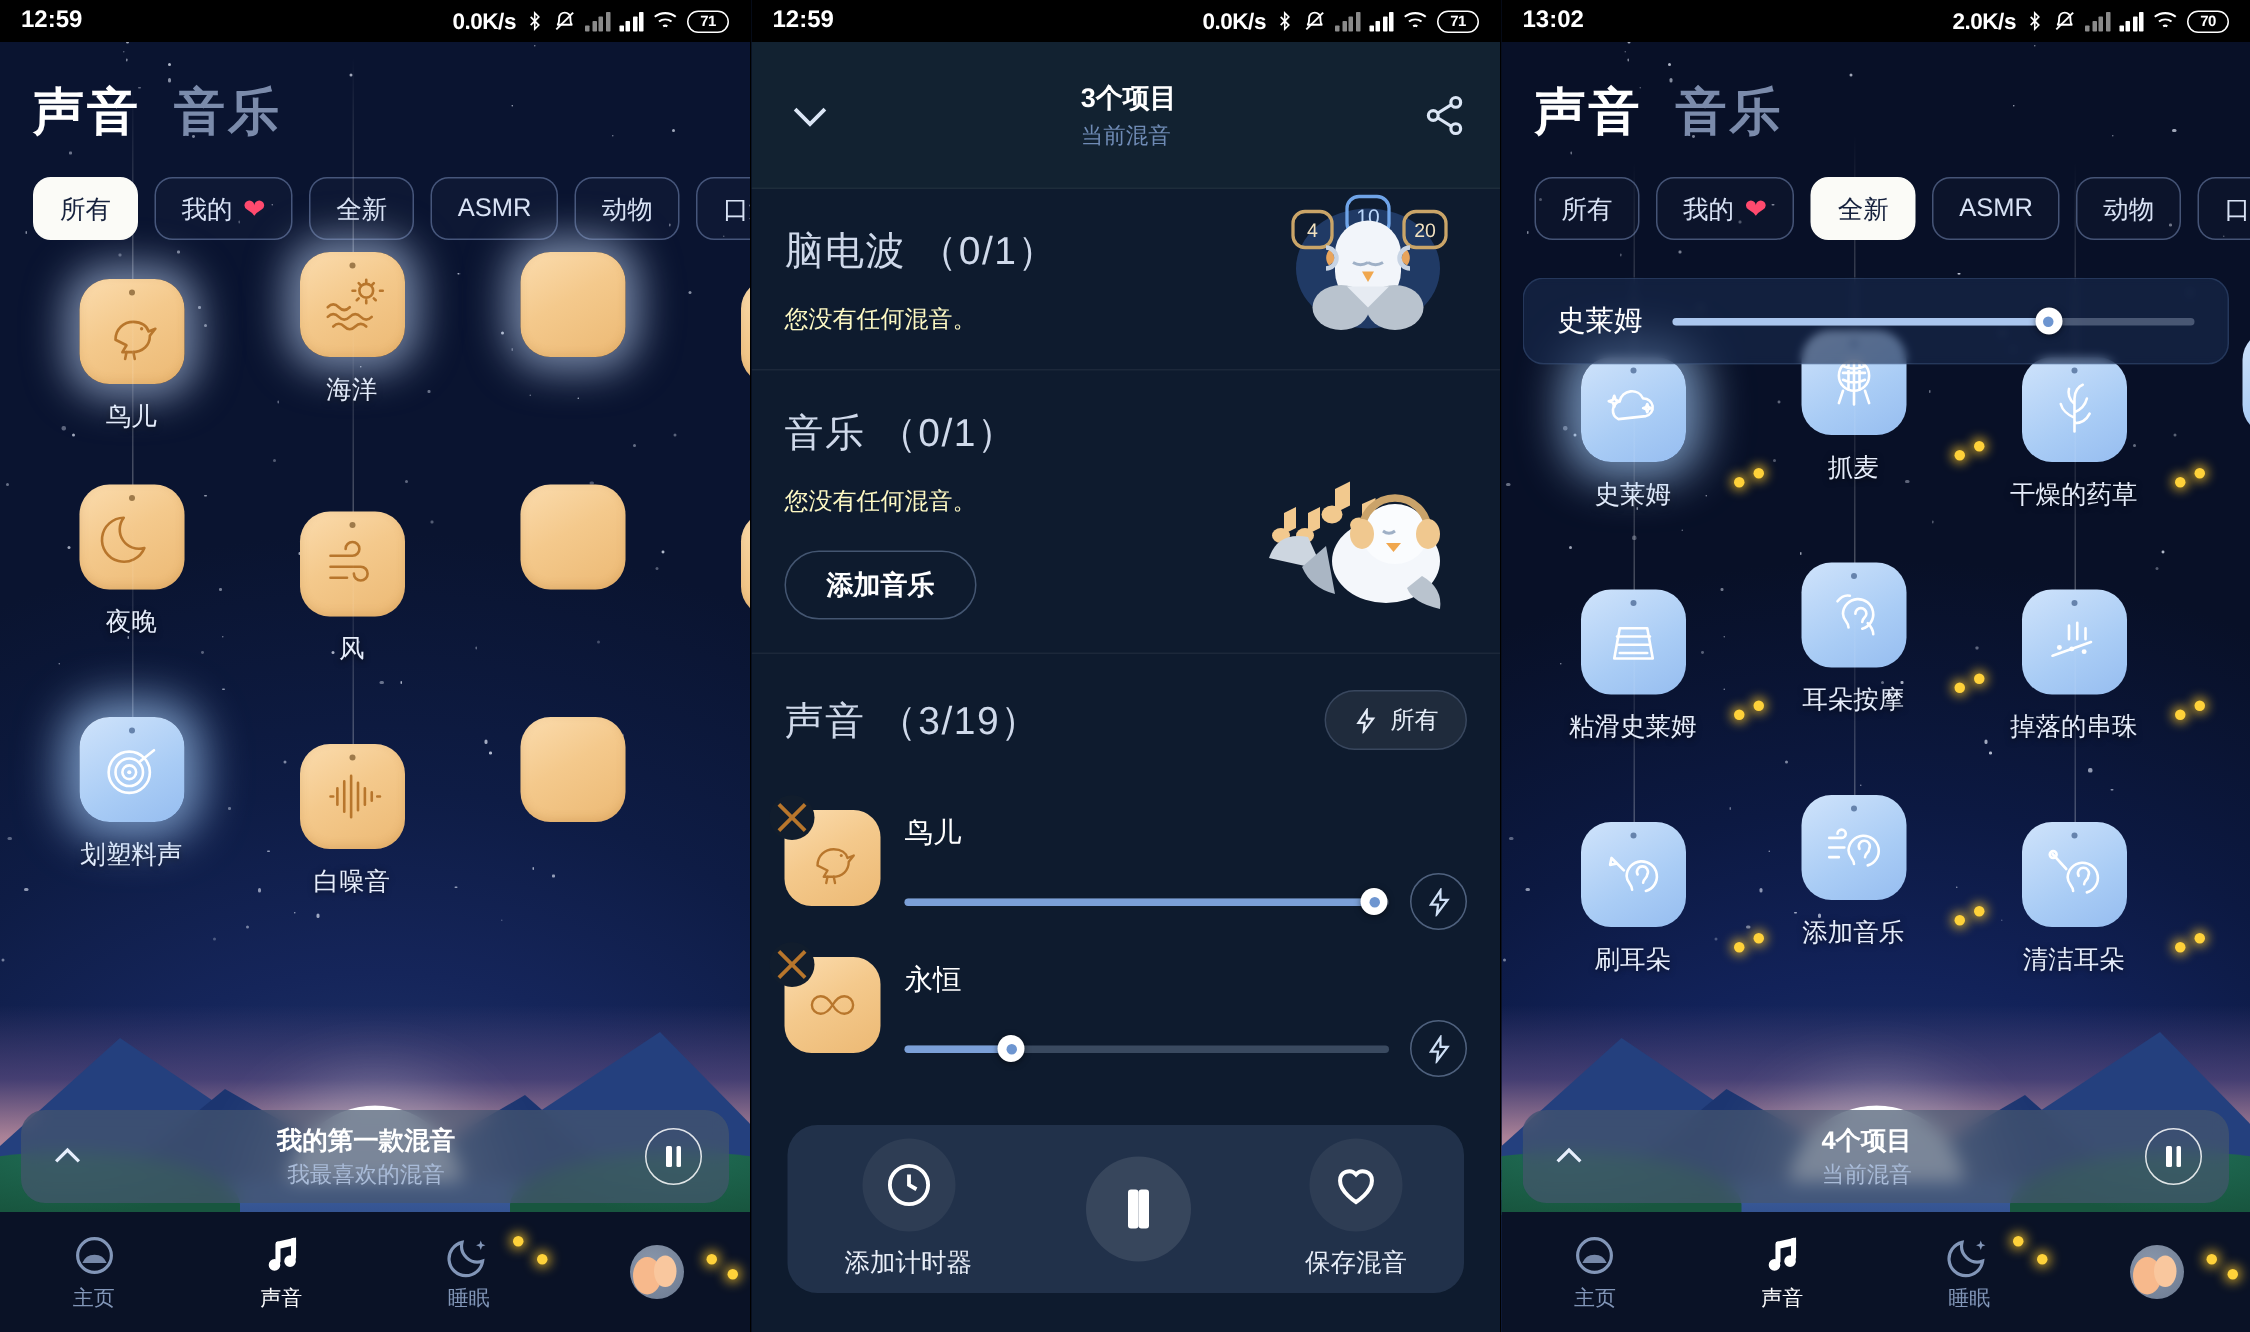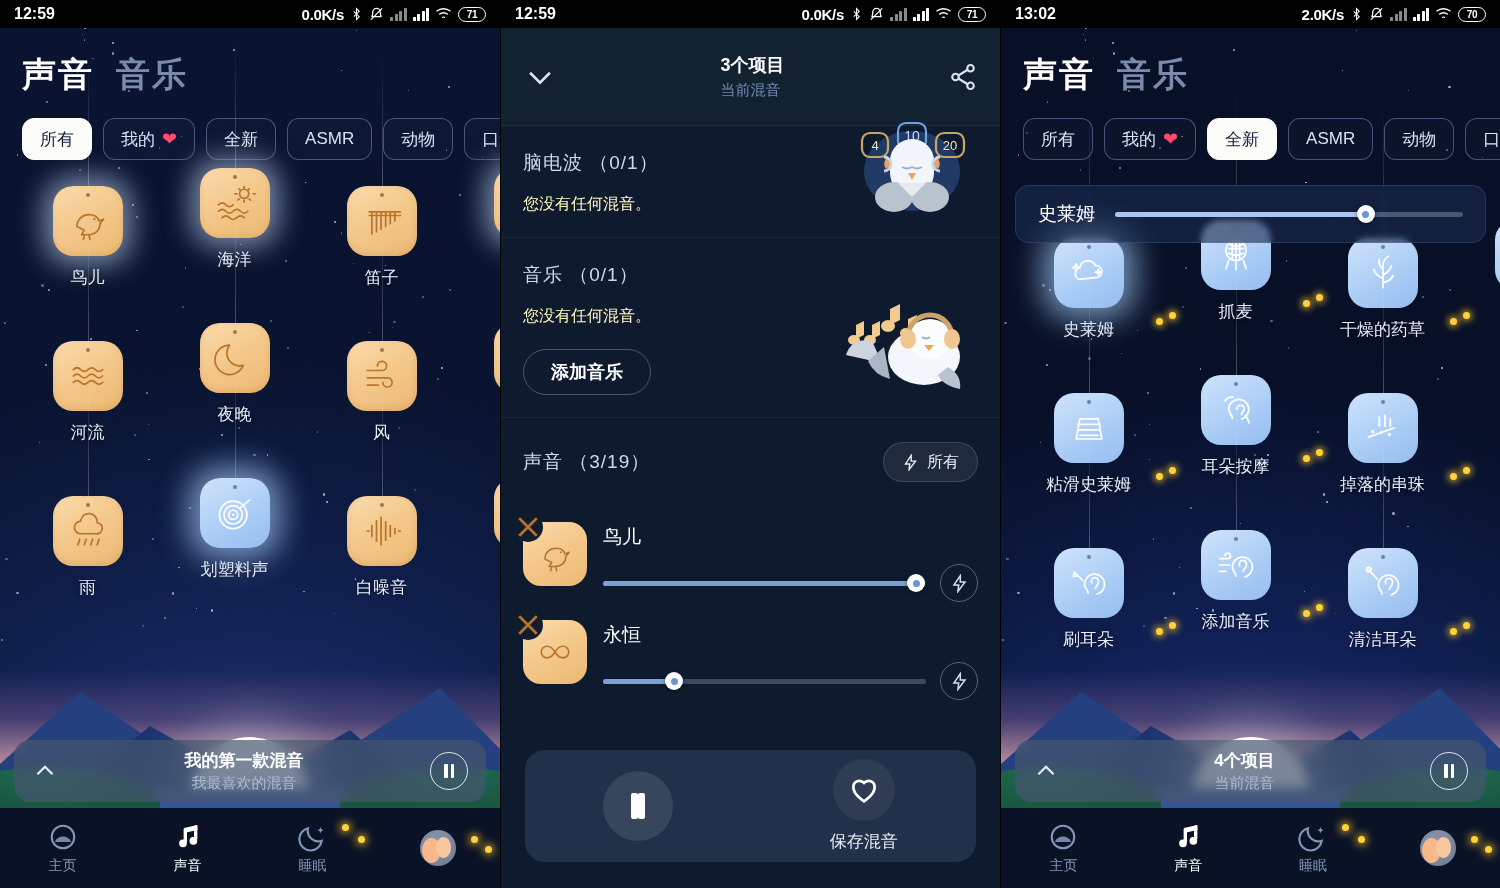--- a/index.html
+++ b/index.html
@@ -183,21 +183,21 @@
     position: relative; height: 98px; background: #122231;
     display: flex; align-items: center; padding: 0 22px;
     border-bottom: 1px solid rgba(255,255,255,.05);
   }
   .mixhead .spacer { flex: 1; }
   .mix-center { text-align: left; }
   .mix-count { font-size: 18px; font-weight: bold; color: #fff; }
   .mix-sub { font-size: 15px; color: #6f8bb5; margin-top: 4px; }
   .mixbody { position: absolute; top: 126px; left: 0; right: 0; bottom: 0; }
   .mixsection { padding: 24px 22px 22px; border-bottom: 1px solid rgba(255,255,255,.06); position: relative; }
-  .sec-title { font-size: 19px; color: #cfd9ea; letter-spacing: 1px; }
+  .sec-title { font-size: 26px; color: #cfd9ea; letter-spacing: 1px; }
   .sec-empty { font-size: 16px; color: #fef9c3; margin-top: 18px; }
   .addbtn {
     margin-top: 22px; display: inline-flex; align-items: center; justify-content: center;
     height: 46px; padding: 0 27px; border-radius: 24px;
     border: 1px solid rgba(150,175,215,.4); color: #fff; font-size: 18px; font-weight: bold;
   }
   .owl { position: absolute; right: 22px; bottom: 16px; }
 
   .sec-row { display: flex; align-items: center; justify-content: space-between; }
   .allbtn {
@@ -465,39 +465,20 @@
          <span style="color:#b8762c;display:flex">
               <svg viewBox="0 0 48 48" fill="none" stroke-width="1.9" stroke-linecap="round" stroke-linejoin="round">
                 <circle cx="34" cy="14" r="5"></circle>
                 <path d="M34 6v2M34 21v2M26 14h-2M44 14h2M28.5 8.5l1.4 1.4M39.5 19.5l1.4 1.4M39.5 8.5l-1.4 1.4M28.5 19.5l-1.4 1.4"></path>
                 <path d="M6 26q4-4 8 0t8 0M6 33q4-4 8 0t8 0t8 0t8 0M10 40q4-4 8 0t8 0t8 0"></path>
               </svg>
             </span>
        </div>
           <div class="cell-label">海洋</div>
     </div>
-        <div class="cell" style="margin-top:0">
-      <span class="string"></span>
-          <div class="tile wood">
-         <span class="hole"></span>
-         <span style="color:#b8762c;display:flex">
-              <svg viewBox="0 0 48 48" fill="none" stroke-width="1.9" stroke-linecap="round" stroke-linejoin="round">
-                <line x1="10" y1="14" x2="44" y2="14"></line>
-                <line x1="10" y1="18" x2="44" y2="18"></line>
-                <line x1="13" y1="14" x2="13" y2="38"></line>
-                <line x1="18" y1="14" x2="18" y2="36"></line>
-                <line x1="23" y1="14" x2="23" y2="33"></line>
-                <line x1="28" y1="14" x2="28" y2="30"></line>
-                <line x1="33" y1="14" x2="33" y2="27"></line>
-                <line x1="38" y1="14" x2="38" y2="24"></line>
-              </svg>
-            </span>
-       </div>
-          <div class="cell-label">笛子</div>
-    </div>
         <div class="cell" style="margin-top:-18px">
       <div class="tile wood lit">
          
          
        </div>
     </div>
         <div class="cell" style="margin-top:0">
       <span class="string"></span>
           <div class="tile wood">
          <span class="hole"></span>
@@ -833,20 +814,29 @@
                     <polygon points="13 2 5 14 11 14 10 22 19 10 13 10 13 2"></polygon>
                   </svg>
           </div>
         </div>
       </div>
     </div>
         </div>
     </div>
 
     <div class="ctrlbar">
+      <div class="ctrl">
+        <div class="ctrl-circle">
+          <svg width="34" height="34" viewBox="0 0 24 24" fill="none" stroke="#fff" stroke-width="1.8">
+              <circle cx="12" cy="12" r="9"></circle>
+              <polyline points="12 7 12 12 15.5 14"></polyline>
+            </svg>
+        </div>
+        <div class="ctrl-label">添加计时器</div>
+      </div>
       <div class="ctrl">
         <div class="ctrl-circle big">
             <s></s>
             <s></s>
           </div>
       </div>
       <div class="ctrl">
         <div class="ctrl-circle">
           <svg width="34" height="34" viewBox="0 0 24 24" fill="none" stroke="#fff" stroke-width="1.9">
               <path d="M12 20s-7.5-4.7-7.5-10A4.3 4.3 0 0112 7a4.3 4.3 0 017.5 3c0 5.3-7.5 10-7.5 10z"></path>

